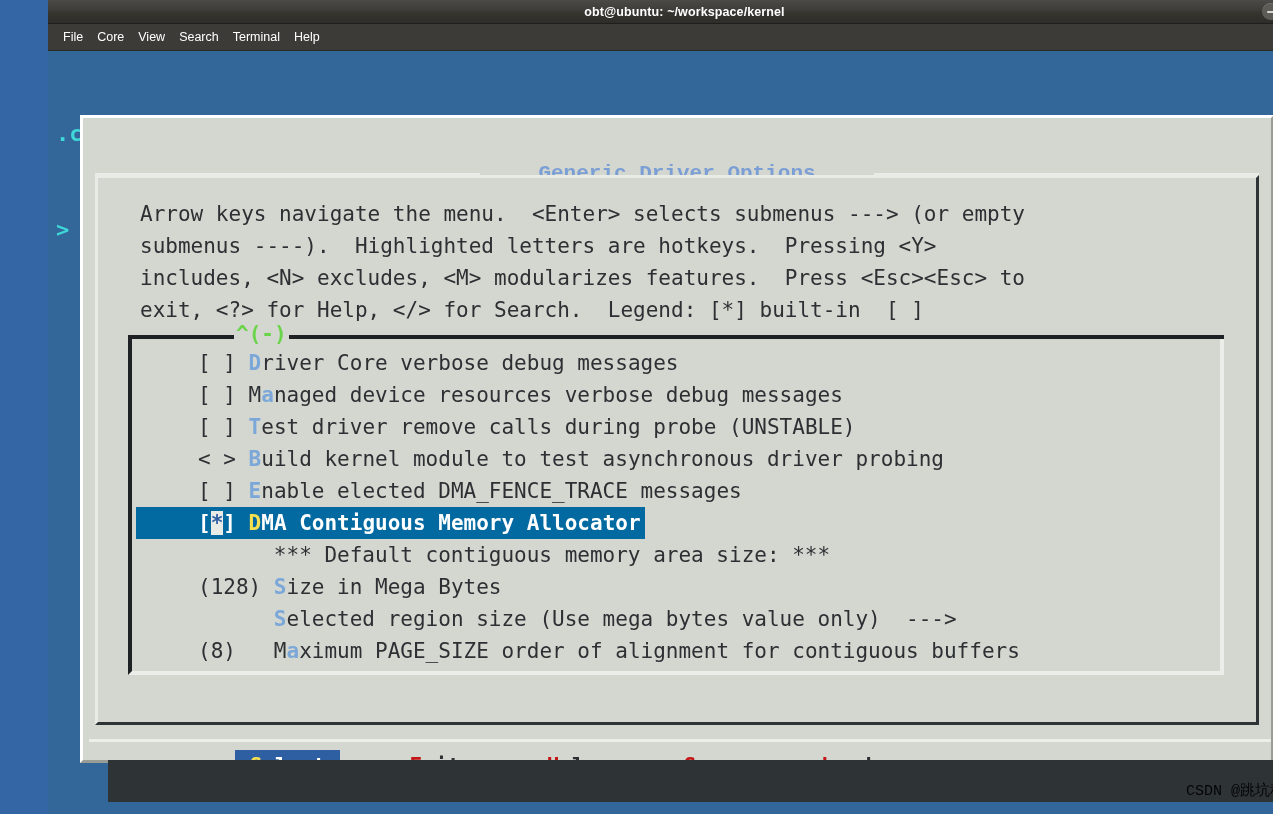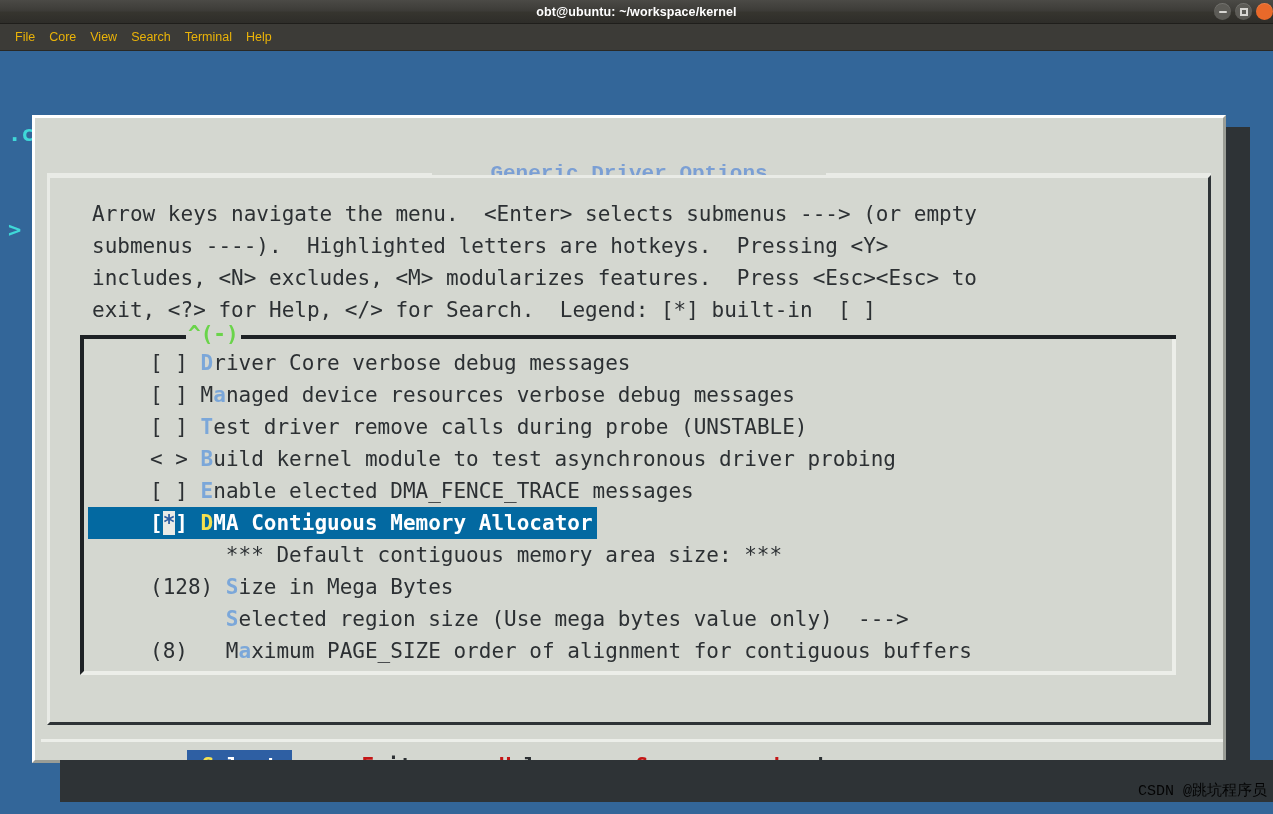--- a/index.html
+++ b/index.html
@@ -8,20 +8,21 @@
     width: 1273px; height: 814px;
     overflow: hidden;
     background: #3465a4;
     font-family: "DejaVu Sans Mono", "Liberation Mono", monospace;
   }
 
   #screen {
     position: relative;
     width: 1007px; height: 814px;
     background: #336699;
+    margin-left: 48px;
   }
 
   
   #titlebar {
     position: absolute; left: 0; top: 0;
     width: 1273px; height: 24px;
     background: linear-gradient(180deg,#4b4a46 0%, #3c3b37 48%, #36352f 52%, #2e2d29 100%);
     border-bottom: 1px solid #1f1e1b;
   }
   #titlebar-title {
@@ -53,21 +54,21 @@
   
   #menubar {
     position: absolute; left: 0; top: 24px;
     width: 1273px; height: 27px;
     background: #3c3b37;
     display: flex; align-items: center;
     padding-left: 8px;
     border-bottom: 1px solid #2a2925;
   }
   .menu-item {
-    color: #eab308;
+    color: #ffffff;
     font-family: "Liberation Sans", sans-serif;
     font-size: 12.5px;
     padding: 3px 7px;
     cursor: default;
   }
 
   
   #term {
     position: absolute; left: 0; top: 51px;
     width: 1273px; height: 763px;

